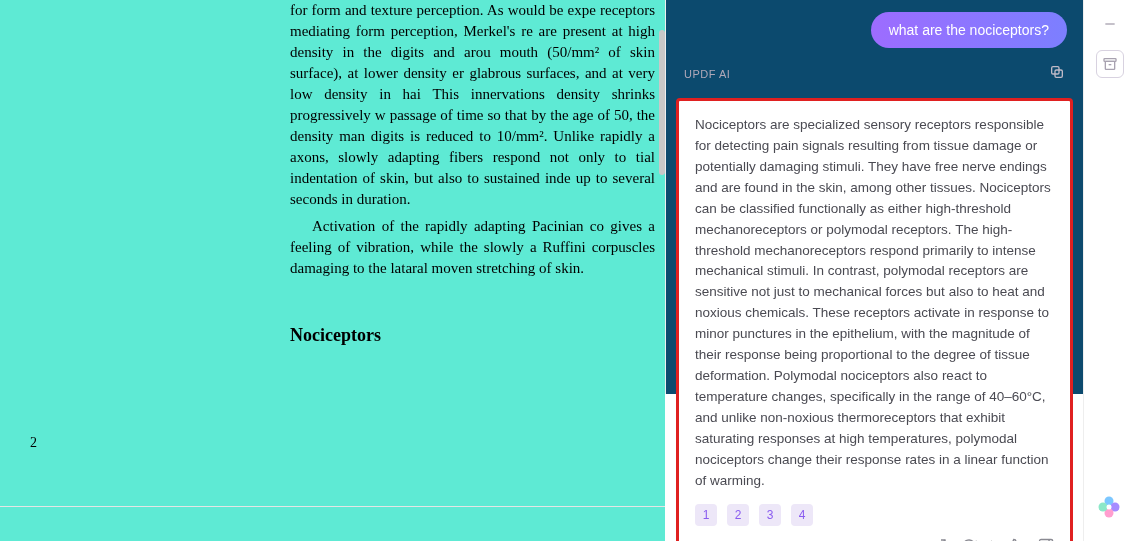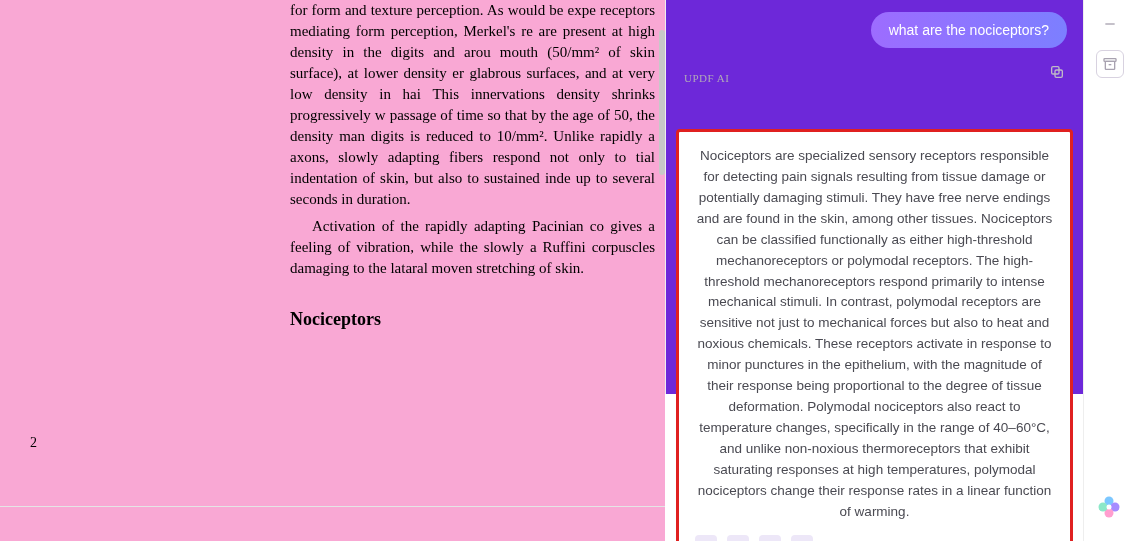--- a/index.html
+++ b/index.html
@@ -9,35 +9,35 @@
       width: 1135px;
       height: 541px;
       display: flex;
       overflow: hidden;
     }
     .doc-panel {
       width: 665px;
       height: 541px;
       position: relative;
       overflow: hidden;
-      background: #f9a8d4;
+      background: #5eead4;
     }
     .doc-content {
       padding: 0 10px 0 290px;
       font-family: Georgia, "Times New Roman", serif;
       font-size: 15px;
       line-height: 1.4;
       color: #000;
       text-align: justify;
     }
     .doc-para { margin-bottom: 6px; }
     .doc-heading {
       font-weight: bold;
       font-size: 18px;
-      margin-top: 28px;
+      margin-top: 44px;
       margin-bottom: 16px;
       text-align: left;
     }
     .page-num {
       position: absolute;
       left: 30px;
       top: 435px;
       font-family: Georgia, serif;
       font-size: 14px;
     }
@@ -54,47 +54,45 @@
       position: absolute;
       bottom: 34px;
       left: 0;
       width: 665px;
       height: 1px;
       background: #e5e5e5;
     }
     .chat-panel {
       width: 418px;
       height: 394px;
-      background: #6d28d9;
+      background: #0c4a6e;
       position: relative;
       display: flex;
       flex-direction: column;
       border-left: 1px solid #eee;
-      gap: 31px;
     }
     .chat-header-area {
       padding: 12px 16px 8px 16px;
       display: flex;
       flex-direction: column;
     }
     .user-bubble {
       align-self: flex-end;
       background: linear-gradient(90deg, #9d6cff 0%, #7c7fff 100%);
       color: #fff;
       padding: 10px 18px;
       border-radius: 22px;
       font-size: 14px;
       margin-bottom: 16px;
     }
     .ai-label-row {
       display: flex;
       justify-content: space-between;
-      align-items: flex-end;
+      align-items: center;
       padding: 0 2px;
-      font-family: Liberation Serif, serif;
     }
     .ai-label {
       font-size: 11px;
       color: #b0a8b8;
       letter-spacing: 0.5px;
     }
     .copy-icon {
       color: #c0bac7;
       cursor: pointer;
     }
@@ -104,21 +102,20 @@
       background: #fff;
       border-radius: 4px;
       padding: 14px 16px 10px 16px;
       flex: 0 0 auto;
     }
     .ai-response-text {
       font-size: 13.5px;
       color: #4a4a52;
       line-height: 1.55;
       margin-bottom: 12px;
-      text-align: center;
     }
     .ref-chips {
       display: flex;
       gap: 10px;
       margin-bottom: 12px;
     }
     .ref-chip {
       background: #ede7f8;
       color: #8a5cf0;
       width: 22px;

